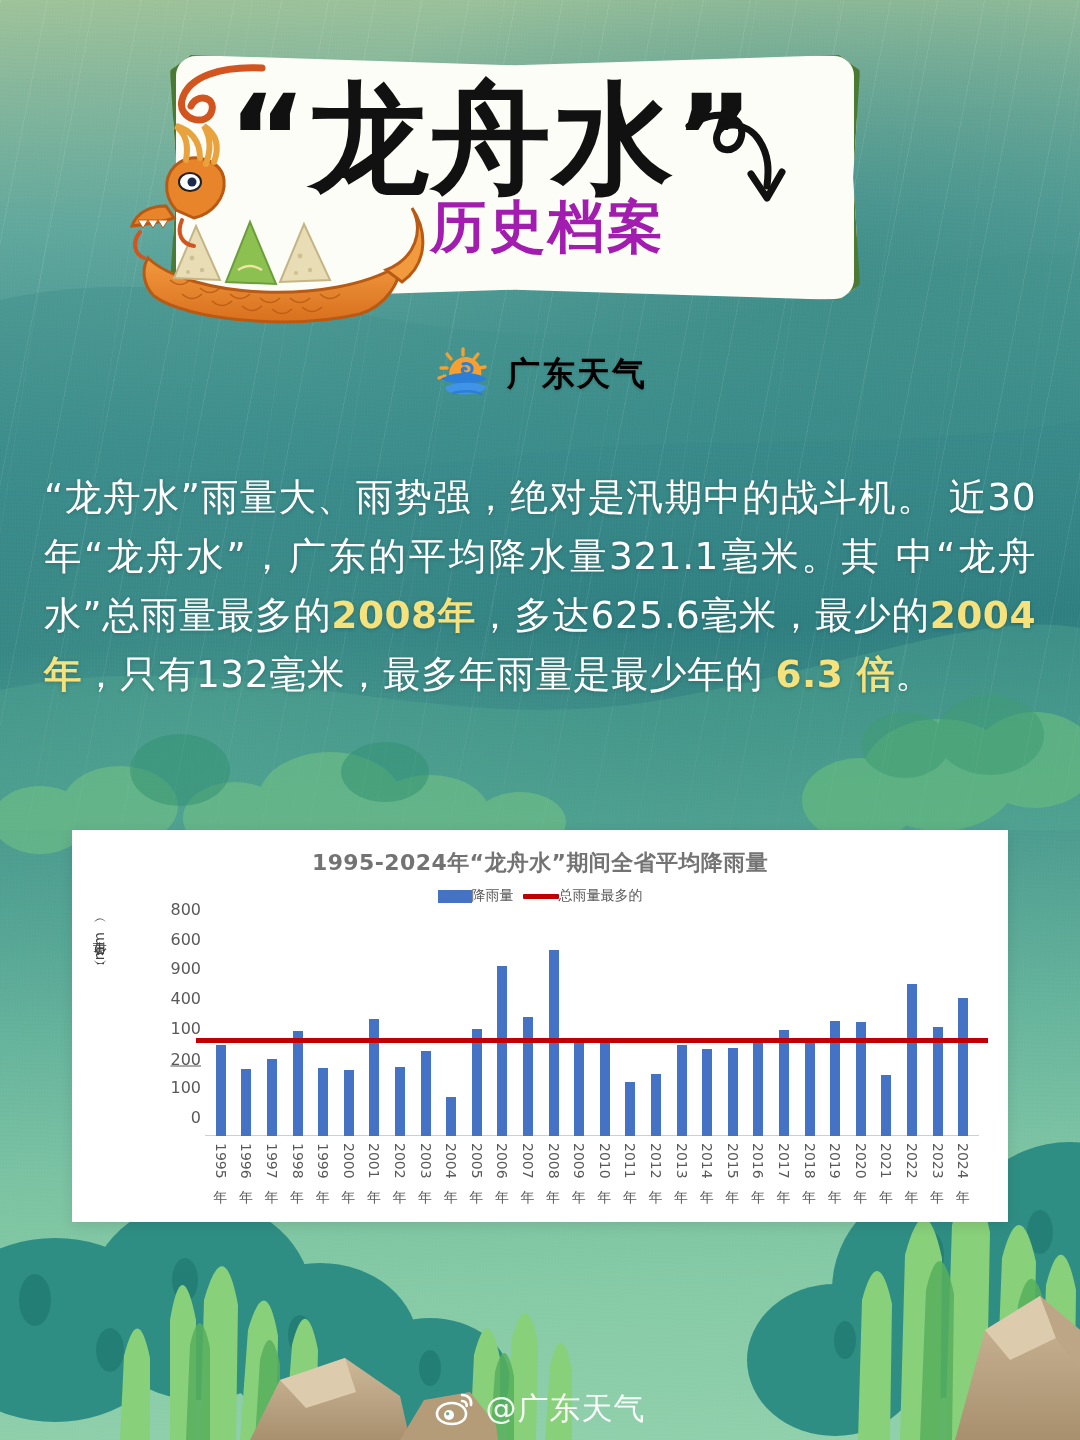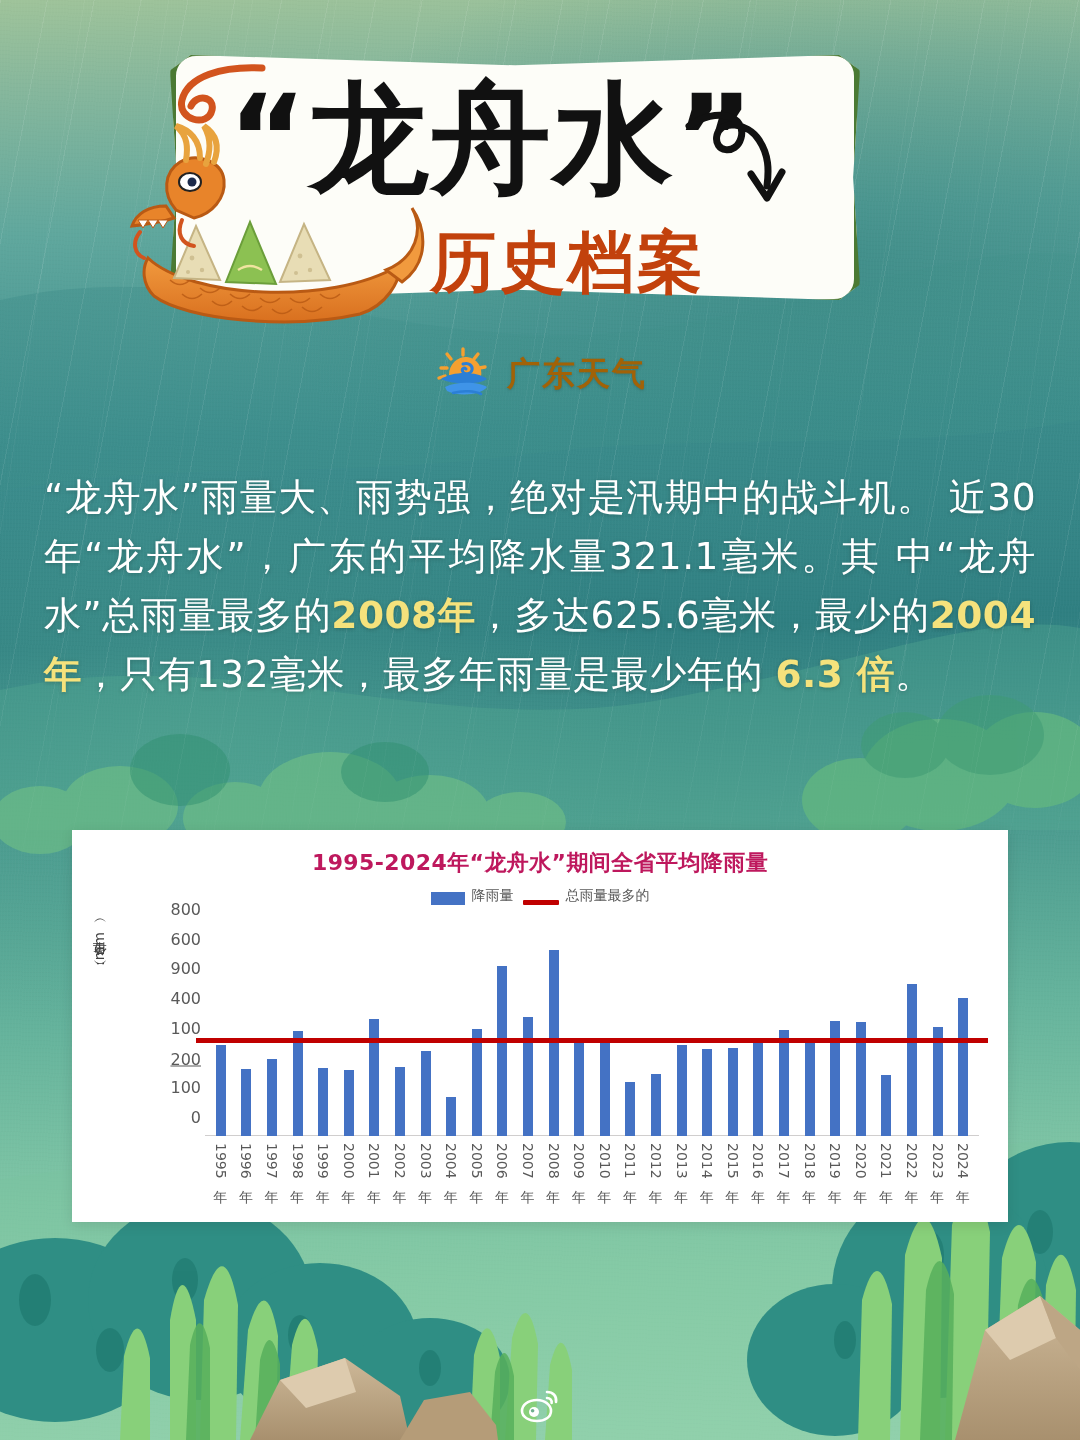--- a/index.html
+++ b/index.html
@@ -31,46 +31,46 @@
 
   
   .banner-wrap { position:absolute; left:170px; top:50px; width:690px; height:255px; }
   .banner-card { position:absolute; inset:0; background:#fdfdf8;
     border:6px solid #4b7a34; border-radius:26px;
     clip-path: polygon(0% 8%, 3% 2%, 50% 6%, 97% 2%, 100% 8%, 99% 50%, 100% 92%, 97% 98%, 50% 94%, 3% 98%, 0% 92%, 1% 50%);
   }
   .title-main { position:absolute; left:58px; top:20px; width:580px;
     font-size:120px; font-weight:bold; letter-spacing:2px;
     color:#111; font-family:"DejaVu Sans", sans-serif; line-height:1.15; white-space:nowrap;}
-  .title-sub { position:absolute; left:260px; top:168px;
-    font-size:66px; font-weight:bold; color:#c2410c;
+  .title-sub { position:absolute; left:260px; top:140px;
+    font-size:56px; font-weight:bold; color:#a21caf;
     font-family:"DejaVu Sans", sans-serif; letter-spacing:3px; white-space:nowrap; }
 
   
   .logo-row { position:absolute; left:0; right:0; top:345px; display:flex;
     justify-content:center; align-items:center; gap:12px; }
-  .logo-text { font-size:33px; color:#a16207; font-weight:bold; letter-spacing:2px;
+  .logo-text { font-size:33px; color:#000000; font-weight:bold; letter-spacing:2px;
     font-family:Liberation Sans, sans-serif; text-shadow:0 1px 3px rgba(0,0,0,.18); }
 
   
   .para { position:absolute; left:44px; top:468px; width:992px;
     font-family:"DejaVu Sans", sans-serif;
     font-size:37.5px; line-height:59px; color:#ffffff; letter-spacing:.5px;
     text-align:justify; text-shadow:0 1px 4px rgba(0,0,0,.22); text-indent:0; }
   .para .hl { color:#f5e27c; font-weight:bold; }
 
   
   .chart-card { position:absolute; left:72px; top:830px; width:936px; height:392px;
     background:#ffffff; box-shadow:0 3px 12px rgba(0,0,0,.10); }
   .chart-title { position:absolute; left:0; right:0; top:18px; text-align:center;
-    font-family:"DejaVu Sans", sans-serif; font-size:22px; font-weight:bold; color:#be185d;
+    font-family:"DejaVu Sans", sans-serif; font-size:22px; font-weight:bold; color:#737373;
     letter-spacing:.4px; }
   .legend { position:absolute; left:0; right:0; top:57px; display:flex;
     justify-content:center; align-items:center; gap:9px; }
-  .lg-item { display:flex; align-items:flex-end; gap:7px; }
+  .lg-item { display:flex; align-items:center; gap:0; }
   .lg-swatch-bar { width:34px; height:13px; background:#4472C4; }
   .lg-swatch-line { width:36px; height:5px; background:#C00000; border-radius:1px; }
   .lg-text { font-family:"DejaVu Sans", sans-serif; font-size:14px; color:#595959; }
 
   .plot { position:absolute; left:136px; top:98px; width:768px; height:208px; }
   .ylabel { position:absolute; left:18px; top:100px; width:26px;
     font-family:"DejaVu Sans", sans-serif; font-size:14px; color:#404040;
     writing-mode:vertical-rl; transform:rotate(180deg); letter-spacing:1px;
     white-space:nowrap; }
   .ytick { position:absolute; right:100%; margin-right:7px; transform:translateY(-50%);
@@ -380,13 +380,14 @@
 </div>
 
 <div class="footer">
   <svg style="width:40px;height:36px" viewBox="0 0 40 36">
     <path d="M17,12 C8,12 2,17 2,23 C2,29 9,33 17,33 C25,33 31,29 31,23 C31,17 25,12 17,12 Z" fill="none" stroke="#ffffff" stroke-width="2.6"></path>
     <circle cx="14" cy="24" r="5" fill="#ffffff"></circle>
     <circle cx="12.6" cy="22.8" r="1.8" fill="#6fb08f"></circle>
     <path d="M27,4 C33,4 37,8 36,14" fill="none" stroke="#ffffff" stroke-width="2.6" stroke-linecap="round"></path>
     <path d="M27,10 C30,10 32,12 31.6,15" fill="none" stroke="#ffffff" stroke-width="2.6" stroke-linecap="round"></path>
   </svg>
+  <span class="footer-text">@广东天气</span>
 </div>
 
 </body></html>

